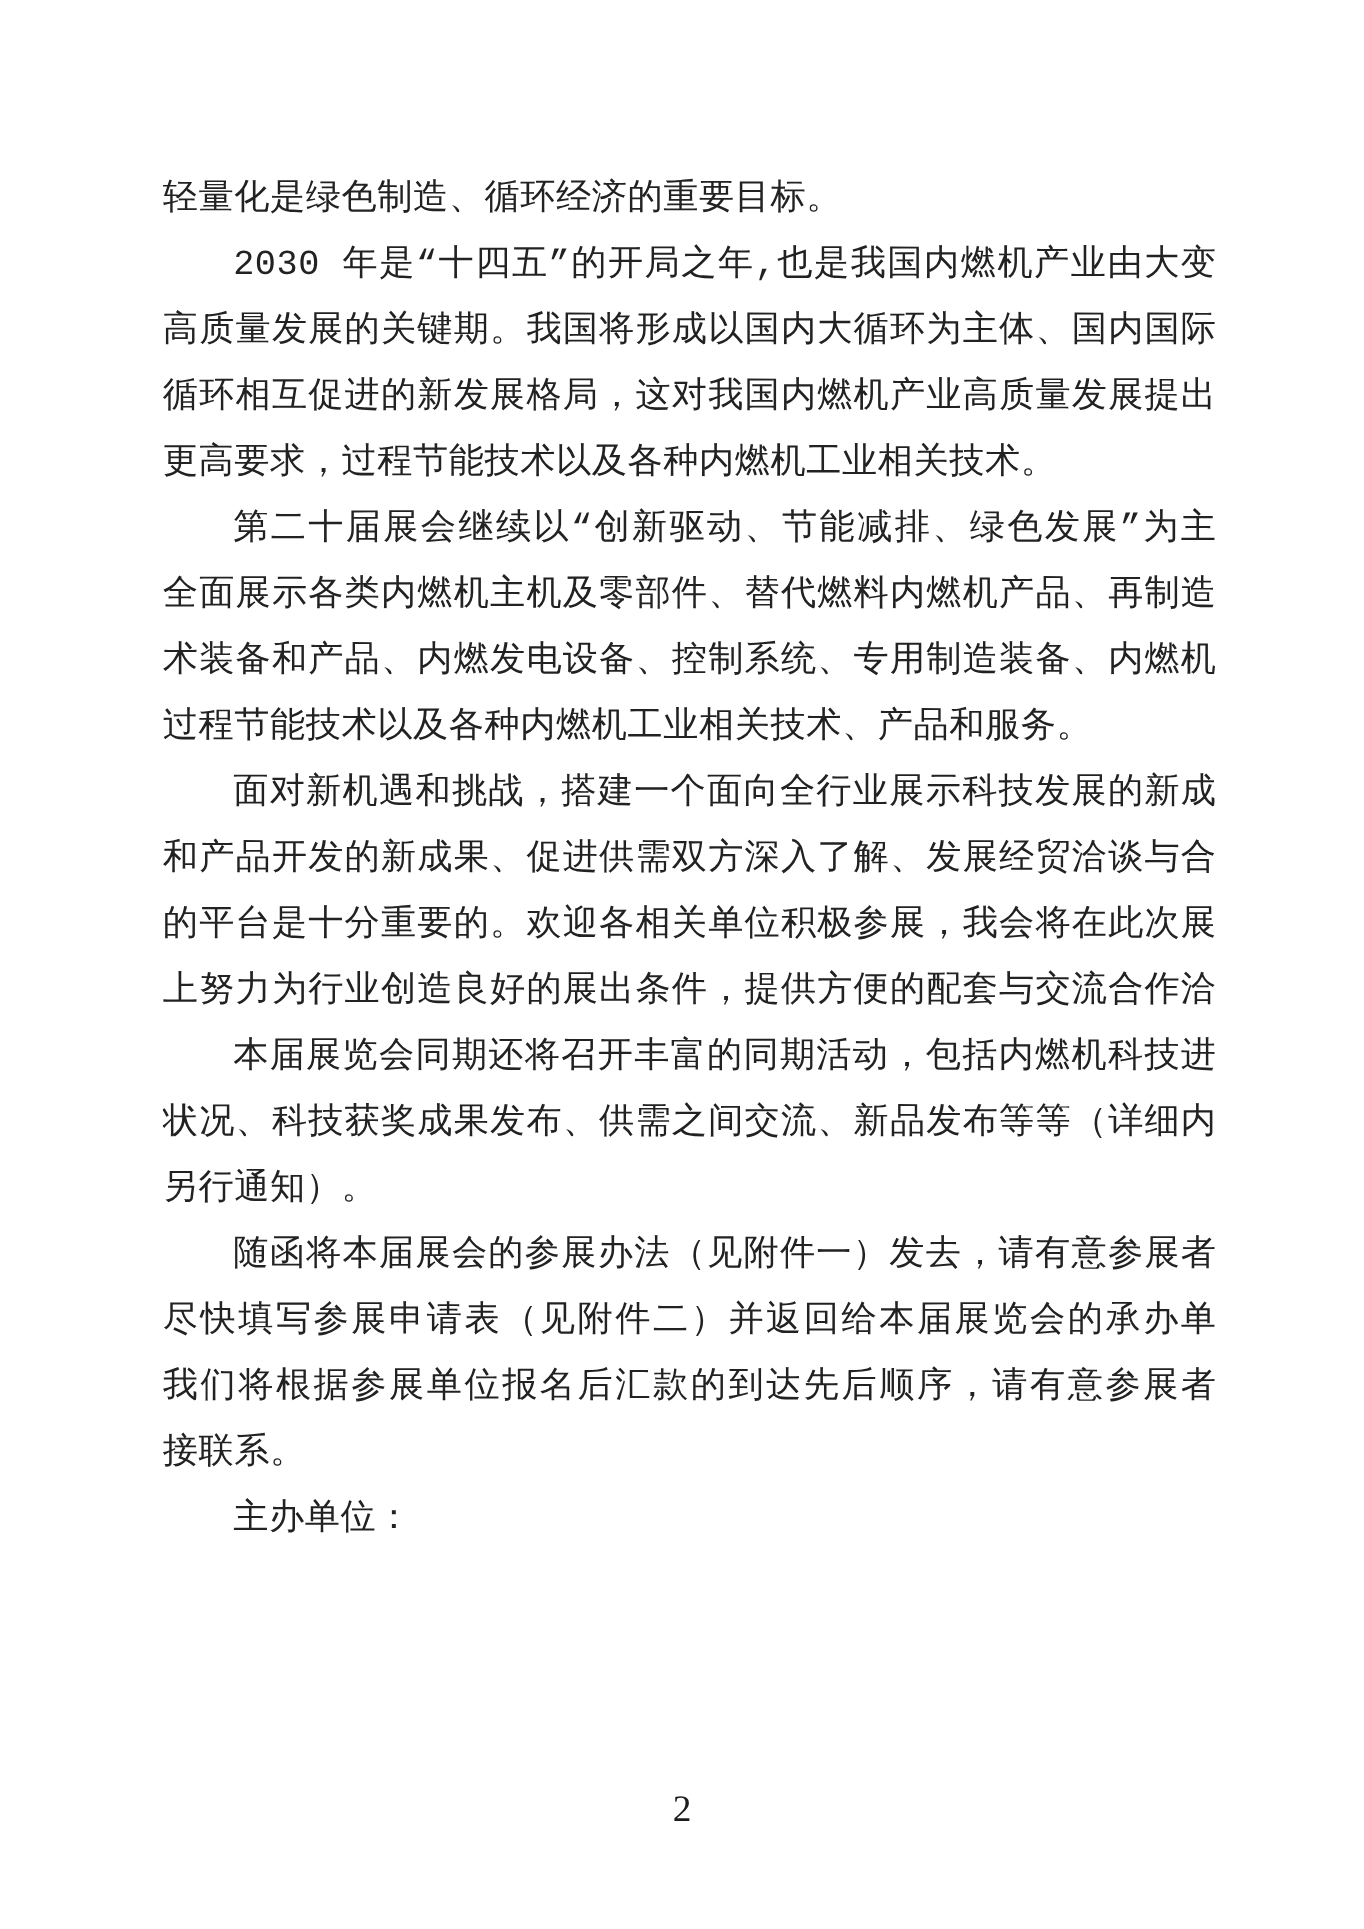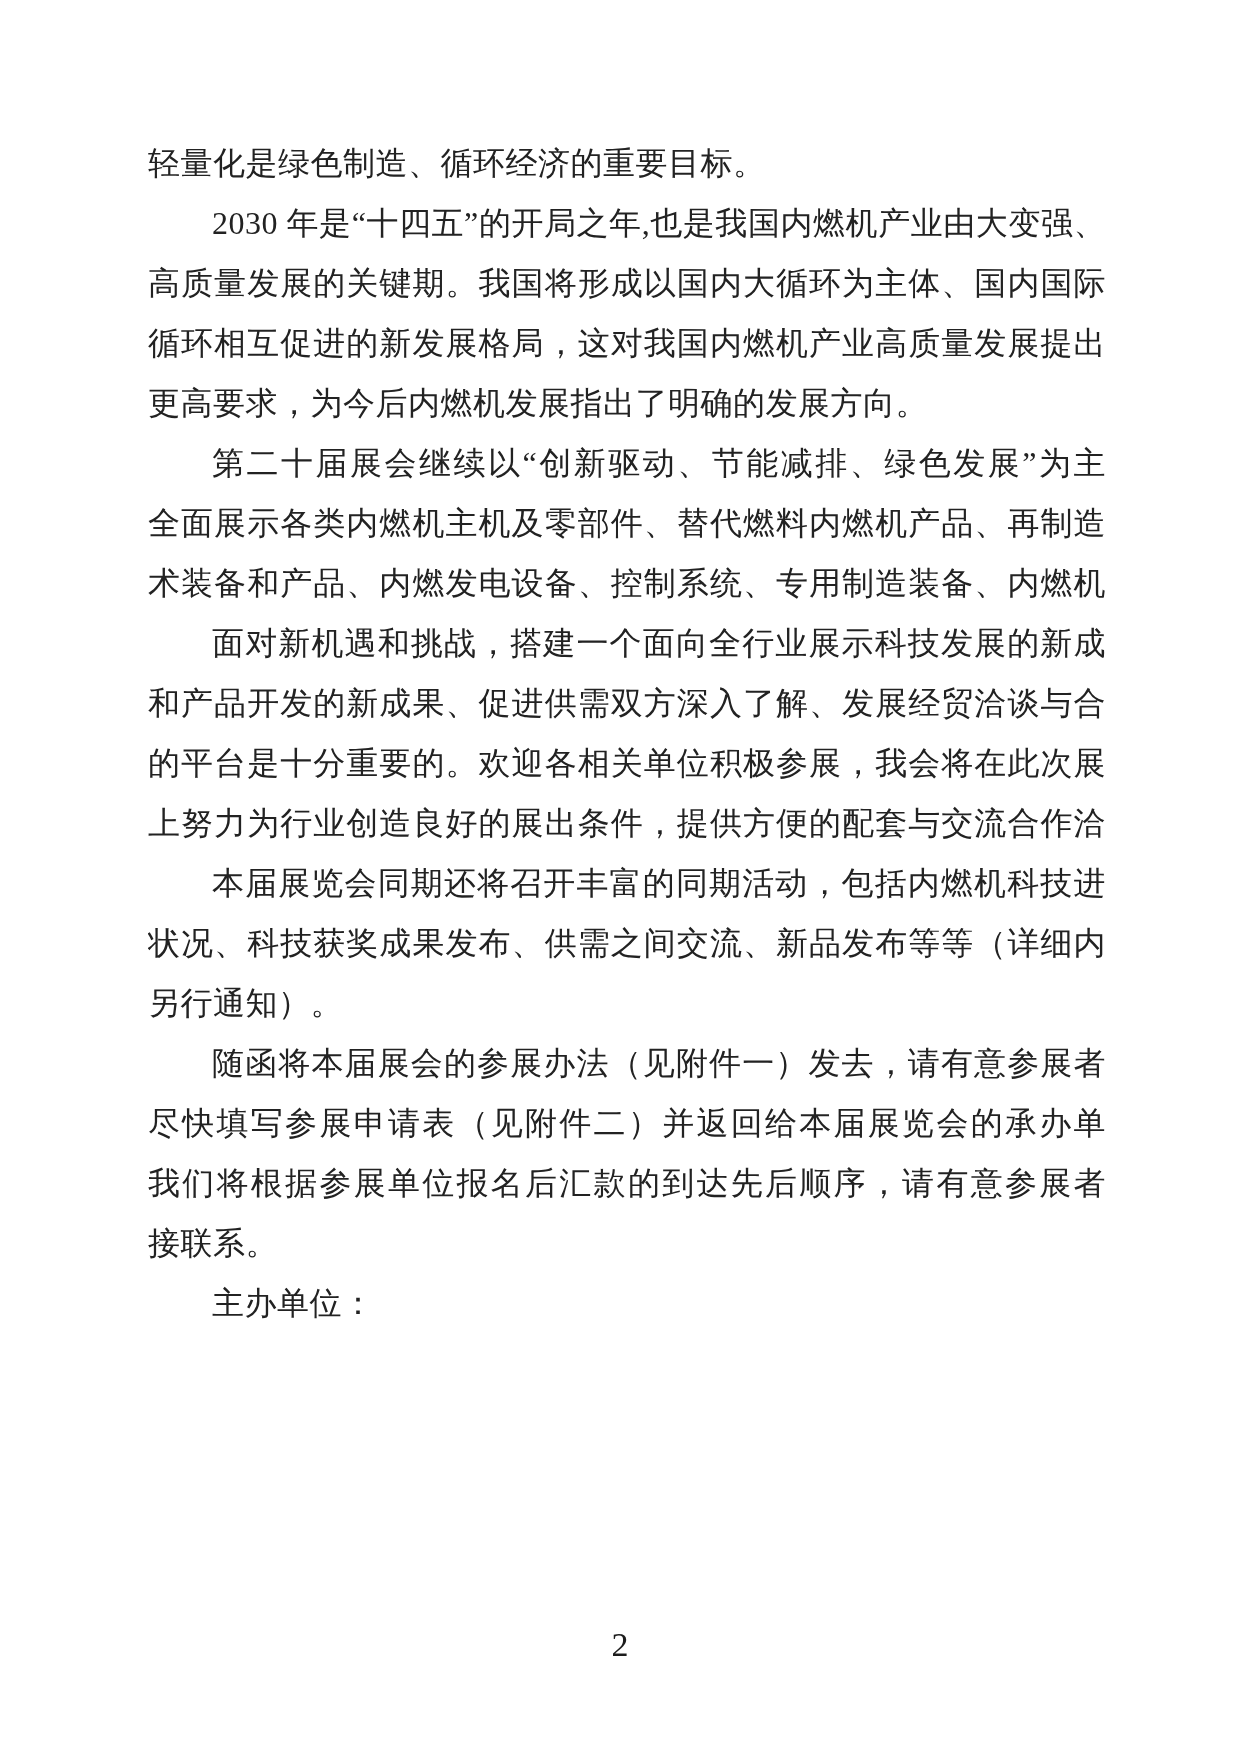--- a/index.html
+++ b/index.html
@@ -12,22 +12,23 @@
     width: 1240px;
     height: 1754px;
     background: #ffffff;
     font-family: "Liberation Serif", "DejaVu Serif", serif;
     color: #222222;
     overflow: hidden;
   }
   .doc-body {
     position: absolute;
     left: 148px;
-    top: 133px;
+    top: 151px;
     width: 958px;
+    font-family: Liberation Mono, monospace;
   }
   .line {
     font-size: 32px;
     line-height: 60px;
     height: 60px;
     white-space: nowrap;
     overflow: hidden;
     text-align: left;
     letter-spacing: 0.5px;
   }
@@ -53,24 +54,25 @@
 </style>
 </head>
 <body>
 
 <div class="page">
   <div class="doc-body" id="doc-body">
       <div class="line">轻量化是绿色制造、循环经济的重要目标。</div>
       <div class="line indent fill">2030 年是“十四五”的开局之年,也是我国内燃机产业由大变强、</div>
       <div class="line fill">高质量发展的关键期。我国将形成以国内大循环为主体、国内国际双</div>
       <div class="line fill">循环相互促进的新发展格局，这对我国内燃机产业高质量发展提出了</div>
-      <div class="line">更高要求，为今后内燃机发展指出了明确的发展方向。</div>
+      <div class="line">更高要求，过程节能技术以及各种内燃机工业相关技术。</div>
       <div class="line indent fill">第二十届展会继续以“创新驱动、节能减排、绿色发展”为主题，</div>
       <div class="line fill">全面展示各类内燃机主机及零部件、替代燃料内燃机产品、再制造技</div>
       <div class="line fill">术装备和产品、内燃发电设备、控制系统、专用制造装备、内燃机制造</div>
+      <div class="line">过程节能技术以及各种内燃机工业相关技术、产品和服务。</div>
       <div class="line indent fill">面对新机遇和挑战，搭建一个面向全行业展示科技发展的新成就</div>
       <div class="line fill">和产品开发的新成果、促进供需双方深入了解、发展经贸洽谈与合作</div>
       <div class="line fill">的平台是十分重要的。欢迎各相关单位积极参展，我会将在此次展会</div>
       <div class="line fill">上努力为行业创造良好的展出条件，提供方便的配套与交流合作洽谈</div>
       <div class="line indent fill">本届展览会同期还将召开丰富的同期活动，包括内燃机科技进展</div>
       <div class="line fill">状况、科技获奖成果发布、供需之间交流、新品发布等等（详细内容将</div>
       <div class="line">另行通知）。</div>
       <div class="line indent fill">随函将本届展会的参展办法（见附件一）发去，请有意参展者</div>
       <div class="line fill">尽快填写参展申请表（见附件二）并返回给本届展览会的承办单位。</div>
       <div class="line fill">我们将根据参展单位报名后汇款的到达先后顺序，请有意参展者</div>

